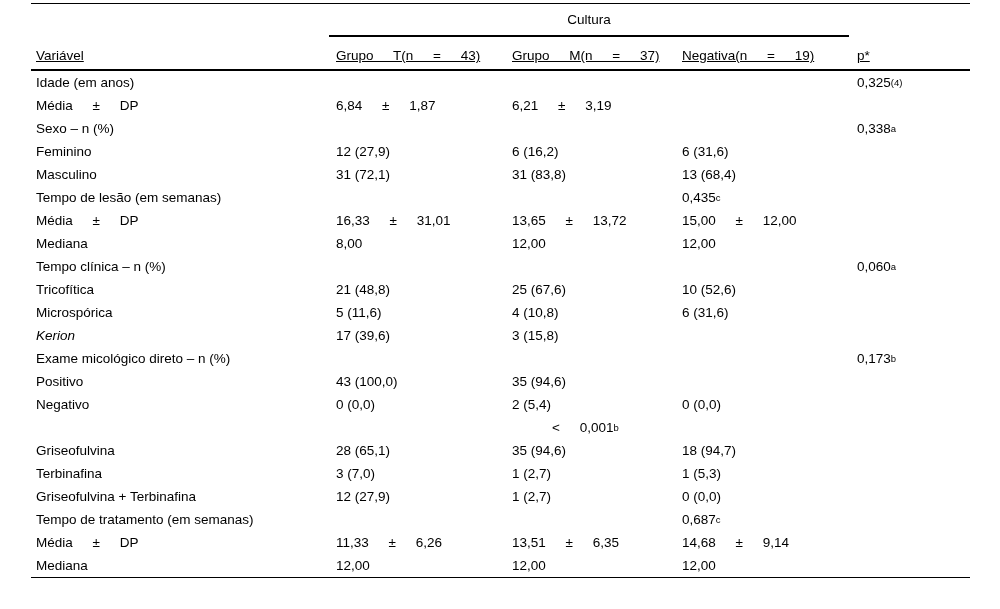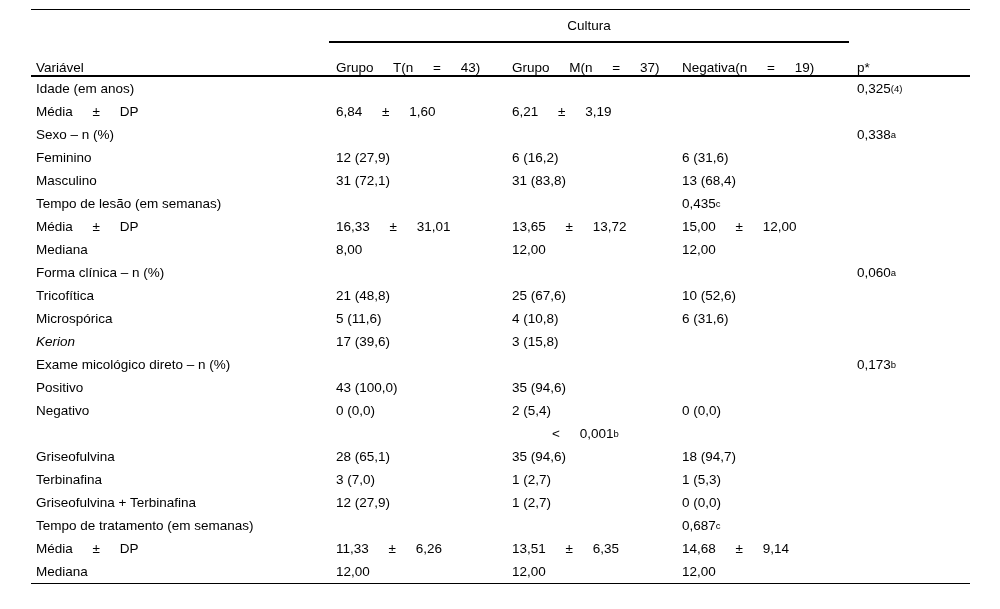--- a/index.html
+++ b/index.html
@@ -13,21 +13,21 @@
     height: 609px;
     background: #ffffff;
     font-family: "Liberation Sans", "DejaVu Sans", sans-serif;
     color: #000000;
     font-size: 13.5px;
     overflow: hidden;
   }
   .table-wrap {
     position: absolute;
     left: 31px;
-    top: 9px;
+    top: 3px;
     width: 939px;
     border-top: 1.5px solid #000;
     border-bottom: 1.5px solid #000;
     text-align: center;
   }
   
   .group-row {
     display: flex;
     height: 33px;
   }
@@ -42,20 +42,22 @@
   }
   
   .header-row {
     display: flex;
     height: 32px;
     border-bottom: 2.5px solid #000;
   }
   .header-row .c {
     display: flex;
     align-items: flex-end;
+    padding-bottom: 6px;
+    text-decoration: underline;
   }
   
   .c  { box-sizing: border-box; overflow: hidden; white-space: nowrap; }
   .c1 { flex: 0 0 305px; width: 305px; padding-left: 5px; }
   .c2 { flex: 0 0 176px; width: 176px; }
   .c3 { flex: 0 0 170px; width: 170px; }
   .c4 { flex: 0 0 175px; width: 175px; }
   .c5 { flex: 1 1 auto; }
   
   .body-row {
@@ -117,21 +119,21 @@
           <div class="c c4"></div>
           <div class="c c5">
             <span>0,325</span>
             <sup>(4)</sup>
           </div>
         </div>
         <div class="body-row">
           <div class="c c1">
             <span class="wide">Média ± DP</span>
           </div>
-          <div class="c c2 wide">6,84 ± 1,60</div>
+          <div class="c c2 wide">6,84 ± 1,87</div>
           <div class="c c4 wide">6,21 ± 3,19</div>
           <div class="c c5"></div>
         </div>
         <div class="body-row">
           <div class="c c1">
             <span>Sexo – n (%)</span>
           </div>
           <div class="c c2"></div>
           <div class="c c3"></div>
           <div class="c c4"></div>
@@ -183,21 +185,21 @@
           <div class="c c1">
             <span>Mediana</span>
           </div>
           <div class="c c2">8,00</div>
           <div class="c c3">12,00</div>
           <div class="c c4">12,00</div>
           <div class="c c5"></div>
         </div>
         <div class="body-row">
           <div class="c c1">
-            <span>Forma clínica – n (%)</span>
+            <span>Tempo clínica – n (%)</span>
           </div>
           <div class="c c2"></div>
           <div class="c c3"></div>
           <div class="c c4"></div>
           <div class="c c5">
             <span>0,060</span>
             <sup>a</sup>
           </div>
         </div>
         <div class="body-row">

